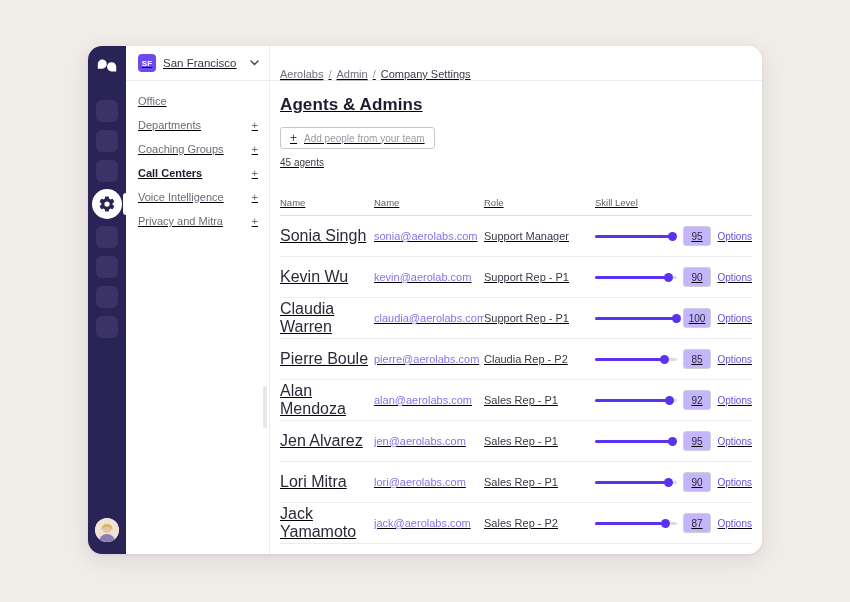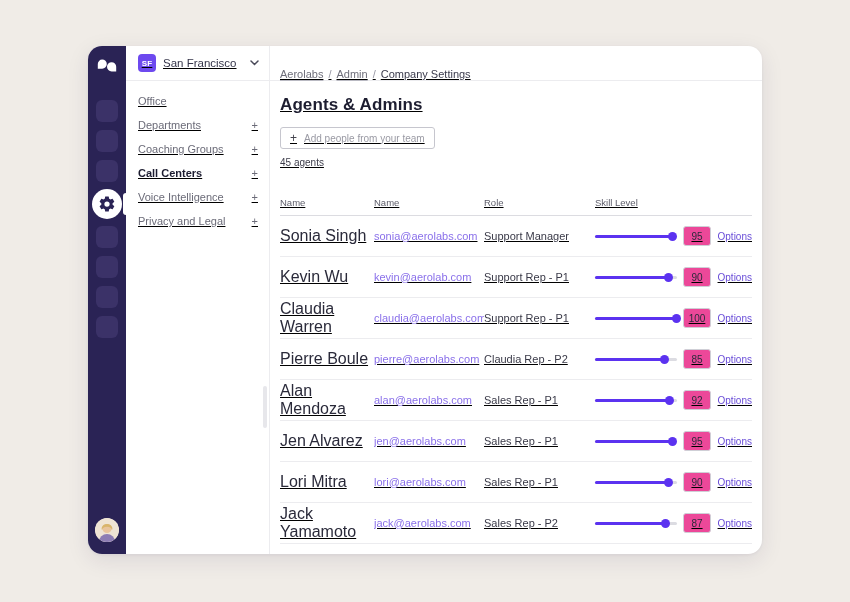--- a/index.html
+++ b/index.html
@@ -106,21 +106,21 @@
   .cell-name{font-size:16px;color:#2a2a3a;}
   .cell-email{font-size:11px;color:var(--link);cursor:pointer;white-space:nowrap;overflow:hidden;}
   .cell-role{font-size:11px;color:#3a3a48;}
   .slider{position:relative;width:82px;height:11px;cursor:pointer;}
   .slider-track{position:absolute;left:0;right:0;top:4px;height:3px;background:#dcdce2;border-radius:2px;}
   .slider-fill{position:absolute;left:0;top:4px;height:3px;background:var(--accent);border-radius:2px;width:calc(var(--skill)*1%);}
   .slider-thumb{position:absolute;top:1px;width:9px;height:9px;border-radius:50%;background:var(--accent);left:calc(var(--skill)*1% - 5px);}
   .skill-box{
     width:28px;height:20px;border:1px solid #cfcfd6;border-radius:3px;
     font-size:10px;color:#2a2a3a;display:flex;align-items:center;justify-content:center;
-    background:#ec4899;
+    background:#c4b5fd;
     text-align:right;
   }
   .options-link{justify-self:end;font-size:10px;color:var(--options-link);cursor:pointer;}
   
   .skeleton-row{height:41px;}
 </style>
 </head>
 <body>
 
 <div class="card">
@@ -205,21 +205,21 @@
             <span class="side-label">Call Centers</span>
             <span class="side-plus">+</span>
           </div>
 
           <div class="side-item">
             <span class="side-label">Voice Intelligence</span>
             <span class="side-plus">+</span>
           </div>
 
           <div class="side-item">
-            <span class="side-label">Privacy and Legal</span>
+            <span class="side-label">Privacy and Mitra</span>
             <span class="side-plus">+</span>
           </div>
 
         <div class="side-scrollthumb"></div>
       </nav>
 
       <main class="main">
         <h1 class="page-title">Agents &amp; Admins</h1>
 
         <button class="add-btn">

